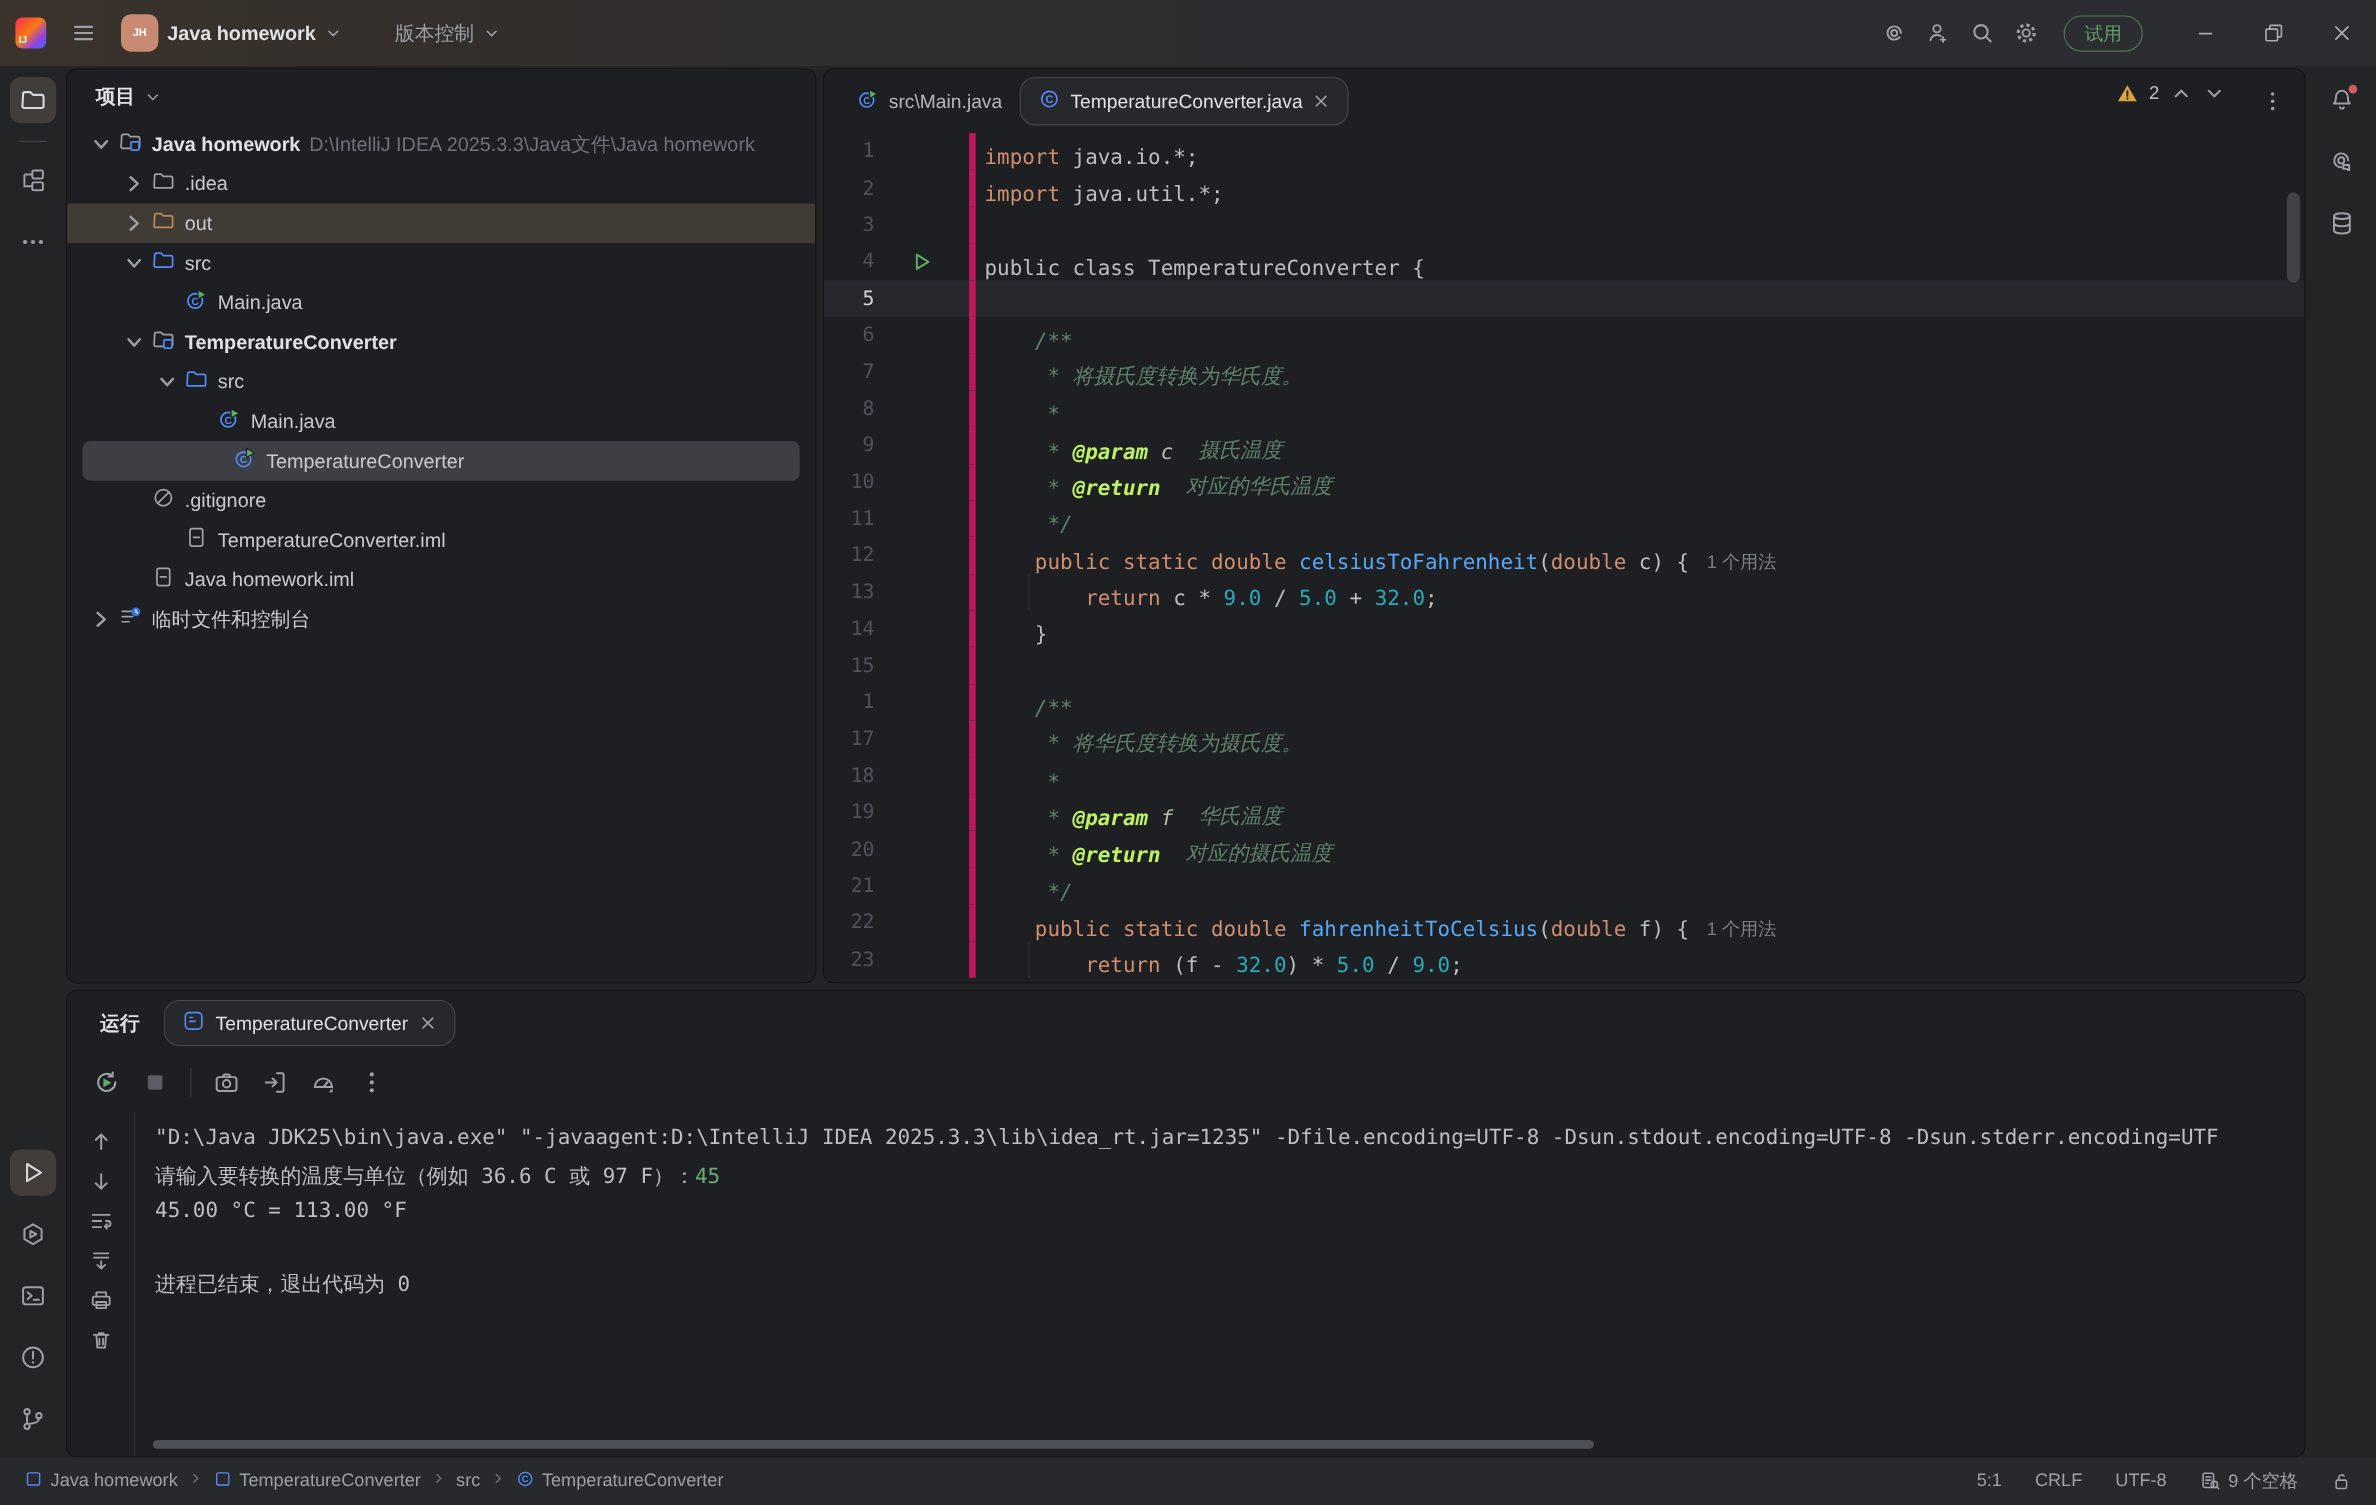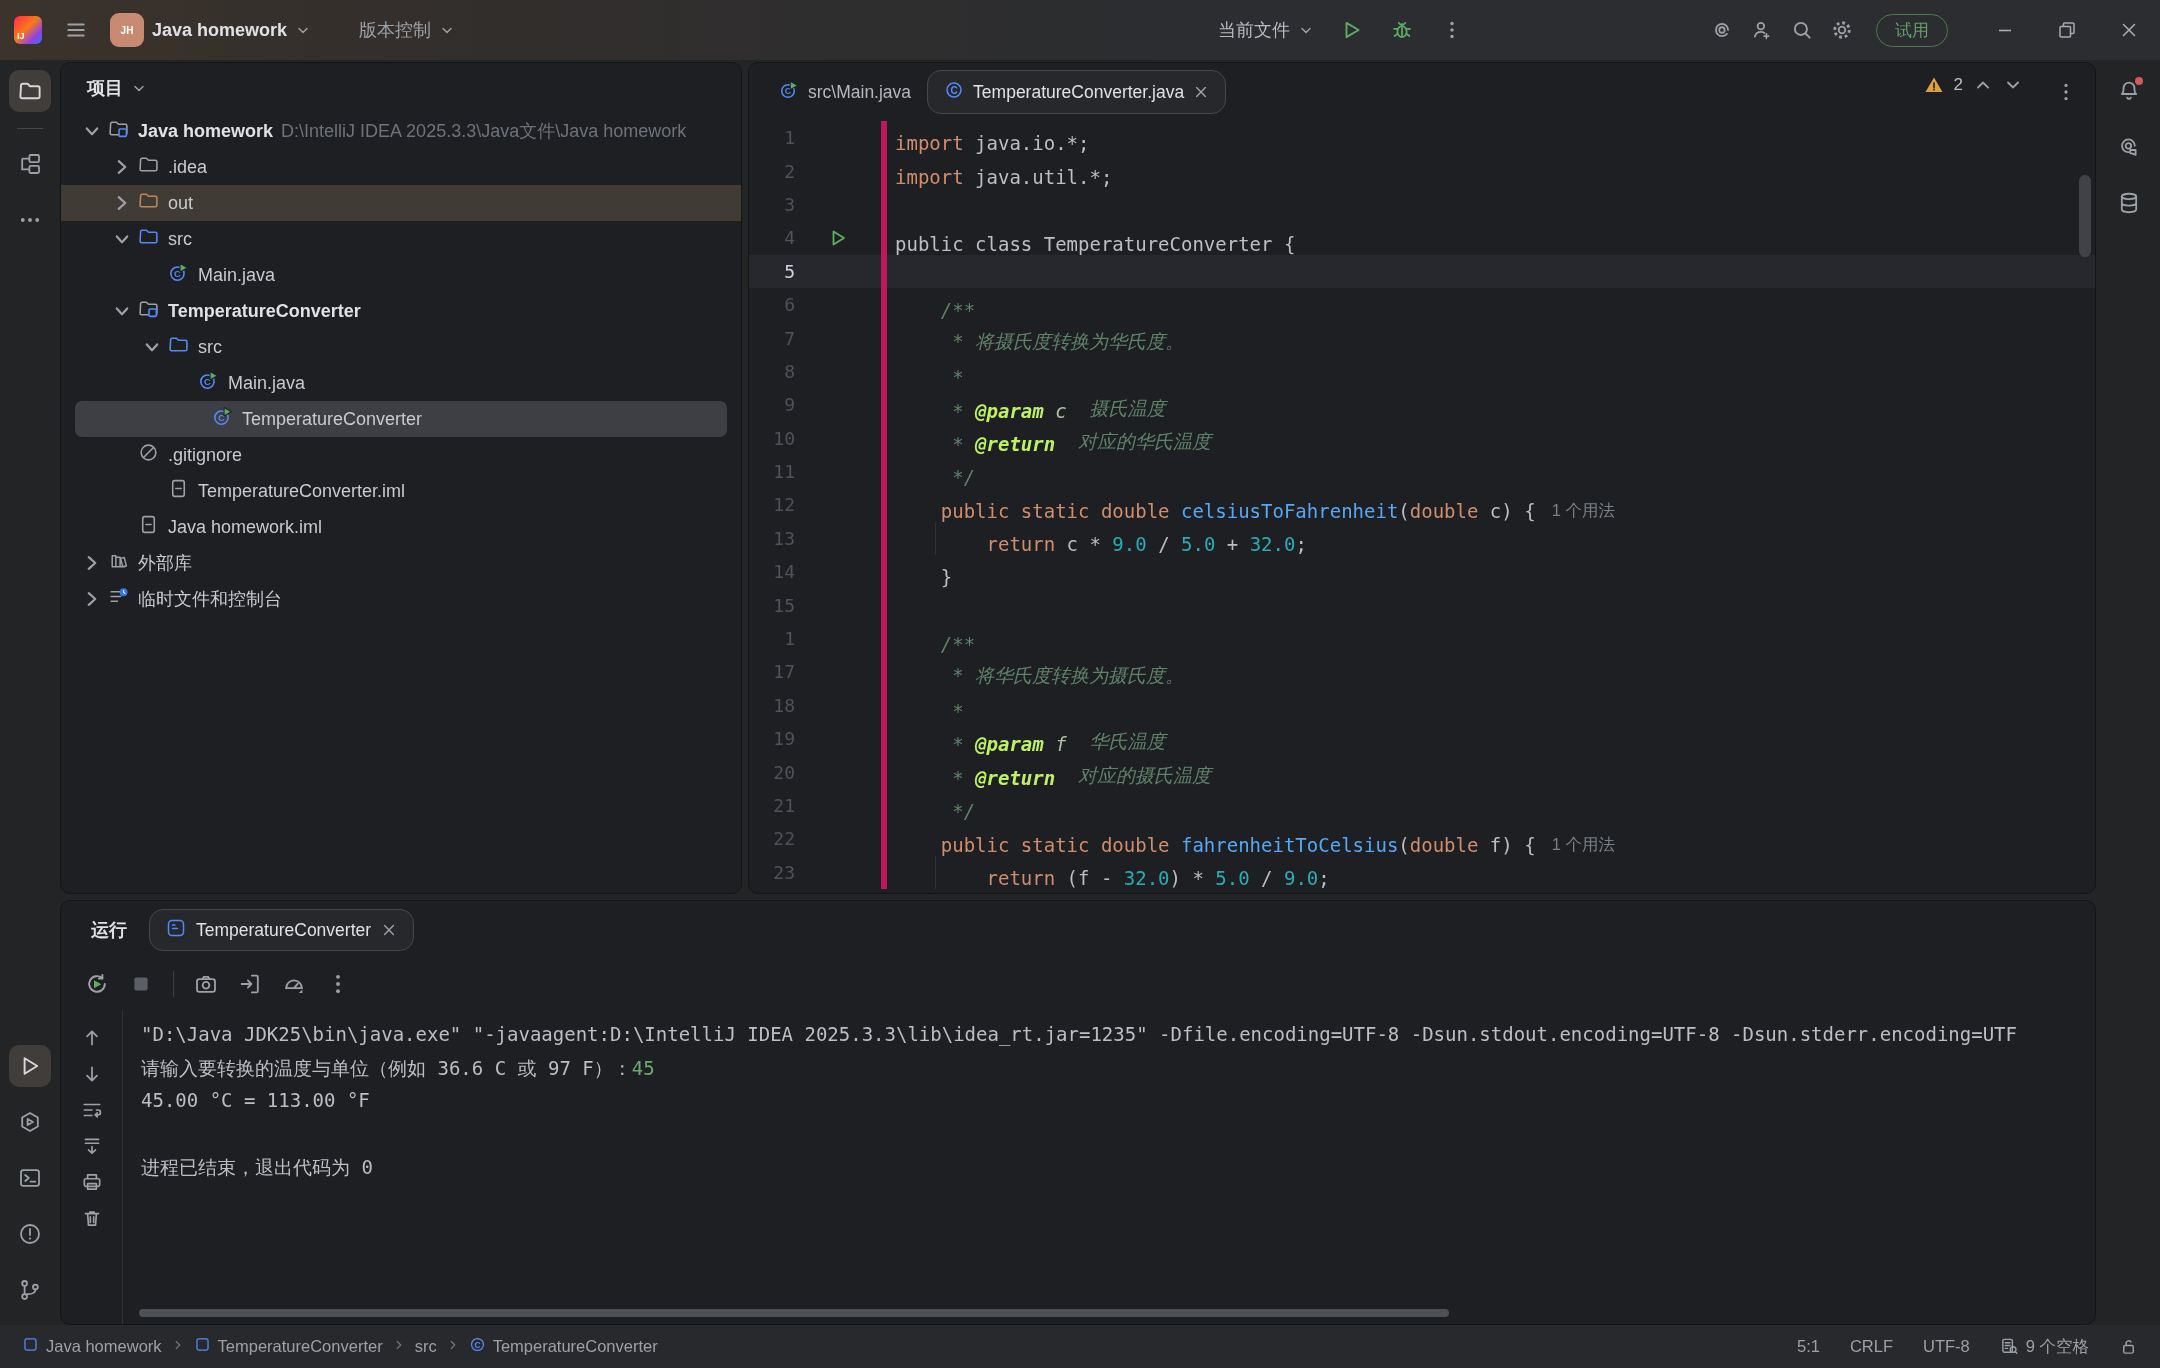--- a/index.html
+++ b/index.html
@@ -136,46 +136,20 @@
           </svg>
       </div>
       <div class="vcs-widget">
         <span>版本控制</span>
         <svg class="chev" viewBox="0 0 20 20" fill="none" stroke="currentColor" stroke-width="1.8" stroke-linecap="round">
             <path d="M5 8l5 5 5-5"></path>
           </svg>
       </div>
     </div>
 
-    <div class="tb-run">
-      <div class="runcfg">
-        <span>当前文件</span>
-        <svg class="chev" viewBox="0 0 20 20" fill="none" stroke="currentColor" stroke-width="1.8" stroke-linecap="round">
-            <path d="M5 8l5 5 5-5"></path>
-          </svg>
-      </div>
-      <div class="tbtn green">
-        <svg viewBox="0 0 20 20" fill="none" stroke="currentColor" stroke-width="1.7" stroke-linejoin="round">
-            <path d="M5 3.5l11 6.5-11 6.5z"></path>
-          </svg>
-      </div>
-      <div class="tbtn green">
-        <svg viewBox="0 0 20 20" fill="none" stroke="currentColor" stroke-width="1.6" stroke-linecap="round">
-            <ellipse cx="10" cy="11.5" rx="4.2" ry="5"></ellipse>
-            <path d="M10 6.5V4.5M7 3.5l1.5 1.5M13 3.5l-1.5 1.5M5.8 9H2.8M5.8 13.5l-2.5 2M14.2 9h3M14.2 13.5l2.5 2M10 8v7"></path>
-          </svg>
-      </div>
-      <div class="tbtn">
-        <svg viewBox="0 0 20 20" fill="currentColor">
-            <circle cx="10" cy="4" r="1.6"></circle>
-            <circle cx="10" cy="10" r="1.6"></circle>
-            <circle cx="10" cy="16" r="1.6"></circle>
-          </svg>
-      </div>
-    </div>
 
     <div class="tb-right">
       <div class="tbtn">
         <svg viewBox="0 0 20 20" fill="none" stroke="currentColor" stroke-width="1.6" stroke-linecap="round">
             <path d="M12.5 10a2.5 2.5 0 1 0-5 0 2.5 2.5 0 0 0 5 0zm3 0a5.5 5.5 0 1 0-5.5 5.5c1.8 0 3.4-.8 4.5-2"></path>
           </svg>
       </div>
       <div class="tbtn">
         <svg viewBox="0 0 20 20" fill="none" stroke="currentColor" stroke-width="1.6" stroke-linecap="round">
             <circle cx="9" cy="6.5" r="3"></circle>
@@ -439,33 +413,20 @@
         </div>
         <div class="trow" style="padding-left: 48px;">
           <span class="chevbox"></span>
           <span class="ticon">
             <span style="color:#9da0a6"><svg viewBox="0 0 20 20" fill="none" stroke="currentColor" stroke-width="1.5" stroke-linecap="round" stroke-linejoin="round">
                 <rect x="4.5" y="2.5" width="11" height="15" rx="2"></rect>
                 <path d="M7.5 10h5"></path>
               </svg></span>
           </span>
           <span class="tlabel">Java homework.iml</span>
-        </div>
-        <div class="trow" style="padding-left: 18px;">
-          <span class="chevbox">
-            <svg viewBox="0 0 20 20" fill="none" stroke="currentColor" stroke-width="1.7" stroke-linecap="round" stroke-linejoin="round">
-              <path d="M7.5 5.5L12.5 10l-5 4.5"></path>
-            </svg>
-          </span>
-          <span class="ticon">
-            <span style="color:#9da0a6"><svg viewBox="0 0 20 20" fill="none" stroke="currentColor" stroke-width="1.4" stroke-linecap="round" stroke-linejoin="round">
-                <path d="M4 16V5.5M4 16h12M4 5.5h3.5V16M7.5 7h4V16M14 16l-2-8 3.5-.8 2 8z"></path>
-              </svg></span>
-          </span>
-          <span class="tlabel">外部库</span>
         </div>
         <div class="trow" style="padding-left: 18px;">
           <span class="chevbox">
             <svg viewBox="0 0 20 20" fill="none" stroke="currentColor" stroke-width="1.7" stroke-linecap="round" stroke-linejoin="round">
               <path d="M7.5 5.5L12.5 10l-5 4.5"></path>
             </svg>
           </span>
           <span class="ticon">
             <span style="color:#9da0a6"><svg viewBox="0 0 20 20" fill="none" stroke="currentColor" stroke-width="1.5" stroke-linecap="round" stroke-linejoin="round">
                 <path d="M3 5.5h9M3 10h9M3 14.5h6"></path>

